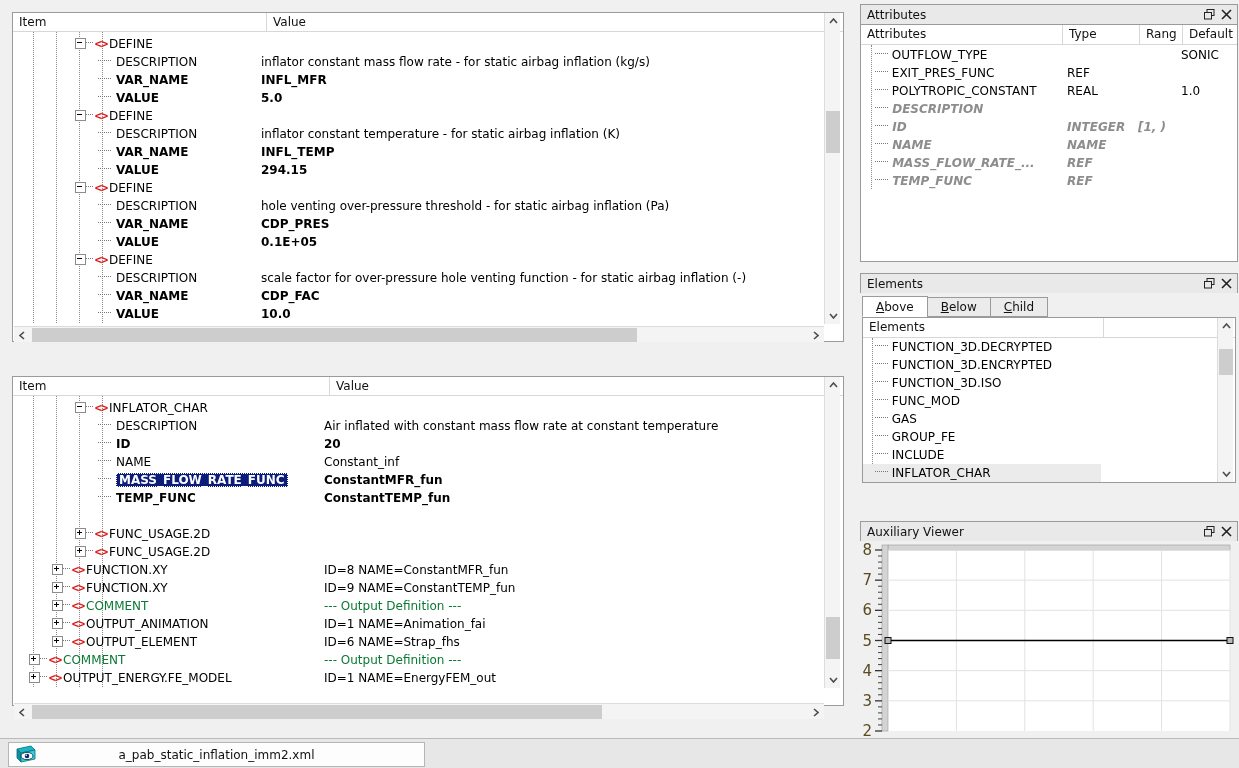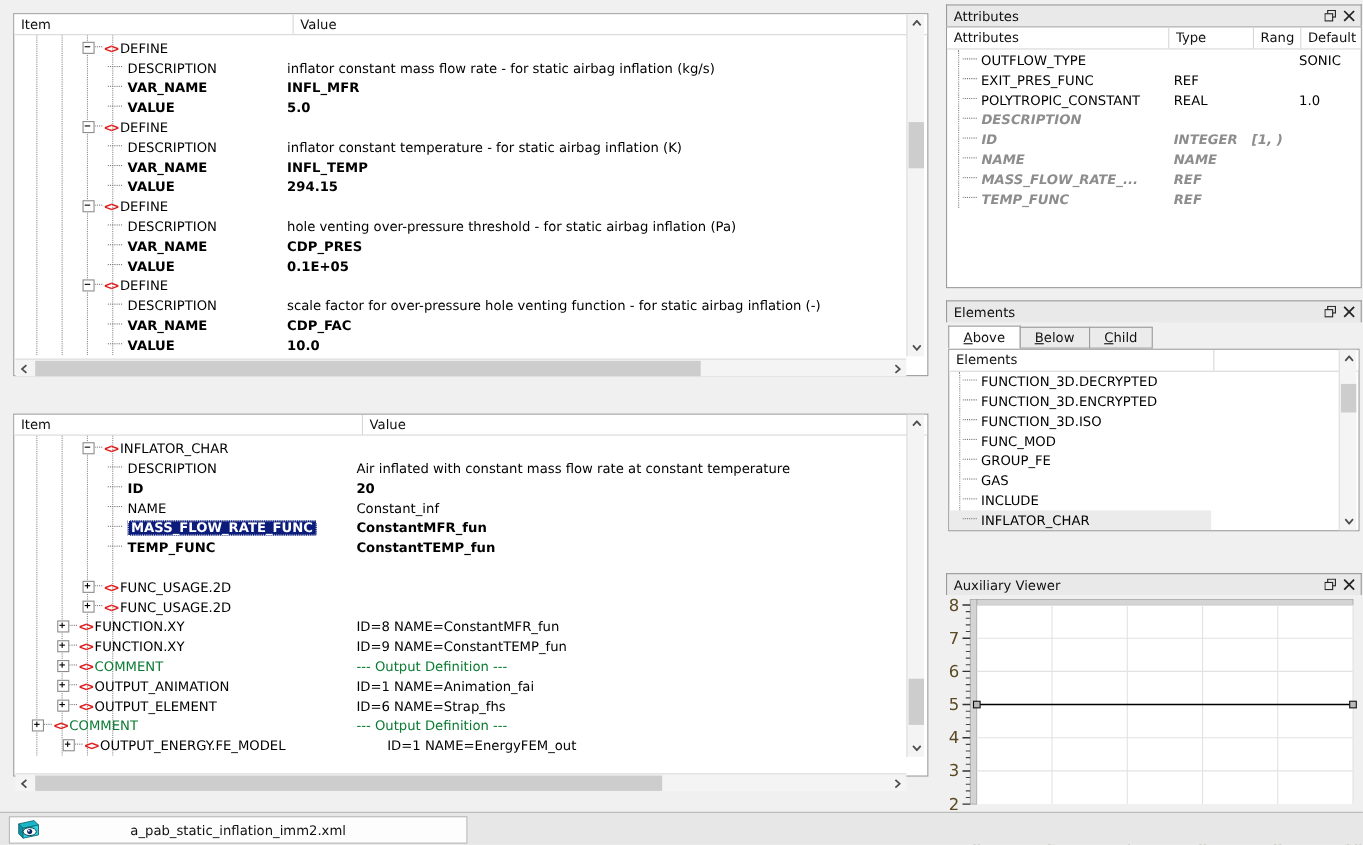--- a/index.html
+++ b/index.html
@@ -244,21 +244,21 @@
           <div class="cell-val " style="left: 311px;">ID=1 NAME=Animation_fai</div>
         </div>
         <div class="row" style="top: 237px; position: absolute; left: 0px; right: 0px;">
           <div class="cell-item" style="left: 39px;"><span class="plus p"></span><span class="dots"></span><span class="xicon">&lt;&gt;</span><span class="">OUTPUT_ELEMENT</span></div>
           <div class="cell-val " style="left: 311px;">ID=6 NAME=Strap_fhs</div>
         </div>
         <div class="row" style="top: 255px; position: absolute; left: 0px; right: 0px;">
           <div class="cell-item" style="left: 16px;"><span class="plus p"></span><span class="dots"></span><span class="xicon">&lt;&gt;</span><span class="green">COMMENT</span></div>
           <div class="cell-val green" style="left: 311px;">--- Output Definition ---</div>
         </div>
-        <div class="row" style="top: 273px; position: absolute; left: 0px; right: 0px; margin-left: 28px;">
+        <div class="row" style="top: 273px; position: absolute; left: 0px; right: 0px;">
           <div class="cell-item" style="left: 16px;"><span class="plus p"></span><span class="dots"></span><span class="xicon">&lt;&gt;</span><span class="">OUTPUT_ENERGY.FE_MODEL</span></div>
           <div class="cell-val " style="left: 311px;">ID=1 NAME=EnergyFEM_out</div>
         </div>
       </div>
   </div>
   <div class="vsb" style="left:824px;top:377px;height:311px;">
     <div class="sb-arrow" style="top:0;left:0;">
       <svg width="9" height="6" viewBox="0 0 9 6">
           <polyline points="1,5 4.5,1 8,5" fill="none" stroke="#4d4d4d" stroke-width="1.6"></polyline>
         </svg>
@@ -395,24 +395,24 @@
           <div class="arow">
             <div class="acol" style="left:12px;width:225px;"><span class="leafdash"></span>&nbsp;FUNCTION_3D.ENCRYPTED</div>
           </div>
           <div class="arow">
             <div class="acol" style="left:12px;width:225px;"><span class="leafdash"></span>&nbsp;FUNCTION_3D.ISO</div>
           </div>
           <div class="arow">
             <div class="acol" style="left:12px;width:225px;"><span class="leafdash"></span>&nbsp;FUNC_MOD</div>
           </div>
           <div class="arow">
+            <div class="acol" style="left:12px;width:225px;"><span class="leafdash"></span>&nbsp;GAS</div>
+          </div>
+          <div class="arow">
             <div class="acol" style="left:12px;width:225px;"><span class="leafdash"></span>&nbsp;GROUP_FE</div>
-          </div>
-          <div class="arow">
-            <div class="acol" style="left:12px;width:225px;"><span class="leafdash"></span>&nbsp;GAS</div>
           </div>
           <div class="arow">
             <div class="acol" style="left:12px;width:225px;"><span class="leafdash"></span>&nbsp;INCLUDE</div>
           </div>
           <div class="arow" style="background: rgb(235, 235, 235); width: 238px;">
             <div class="acol" style="left:12px;width:225px;"><span class="leafdash"></span>&nbsp;INFLATOR_CHAR</div>
           </div>
           <div class="arow">
             <div class="acol" style="left:12px;width:225px;">&nbsp;INITIAL.NODE_DISP</div>
           </div>

